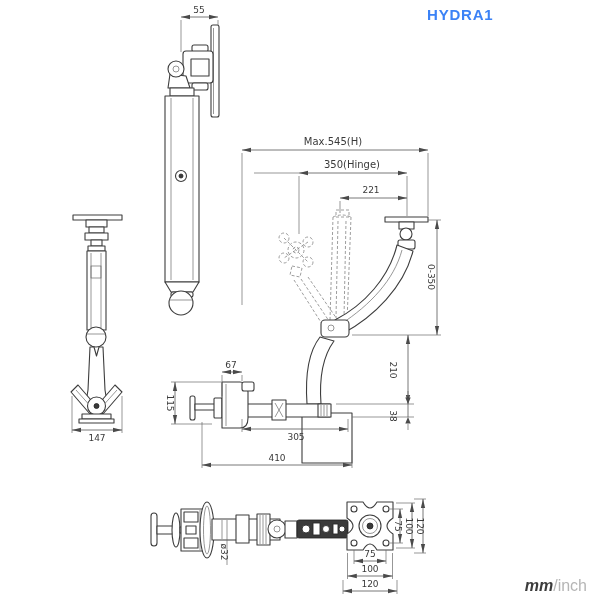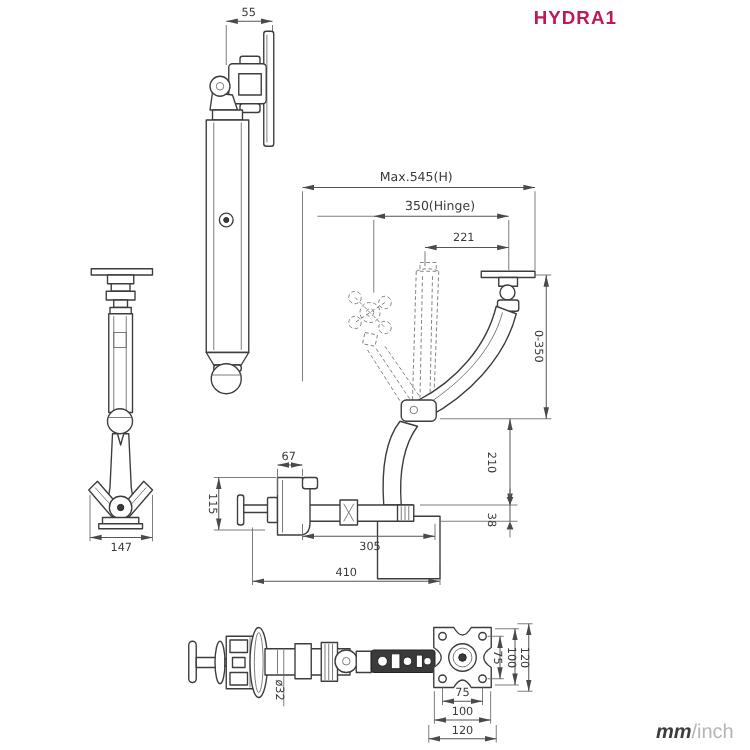--- a/index.html
+++ b/index.html
@@ -1,19 +1,19 @@
 <!DOCTYPE html>
 <html><head>
 <meta charset="utf-8">
 <style>
   html,body{margin:0;padding:0;background:#f6f6f6;}
   .canvas{position:relative;width:600px;height:600px;background:#ffffff;overflow:hidden;
           font-family:"Liberation Sans",sans-serif;}
   .title{position:absolute;top:6px;left:427px;font:600 15px "Liberation Sans",sans-serif;
-         color:#be185d;letter-spacing:.8px;}
+         color:#3b82f6;letter-spacing:.8px;}
   .units{position:absolute;bottom:5px;right:13px;font:16px "Liberation Sans",sans-serif;}
   .units .mm{color:#3c3c3c;font-weight:700;font-style:italic;}
   .units .lt{color:#b5b5b5;font-weight:400;}
   svg{position:absolute;top:0;left:0;}
   svg text{font-family:"DejaVu Sans",sans-serif;}
   .dim{font-size:9px;fill:#3a3a3a;}
   .dim-l{font-size:10px;fill:#3a3a3a;}
   .ol{stroke:#3d3d3d;stroke-width:1.1;fill:#fff;stroke-linejoin:round;}
   .ol2{stroke:#3d3d3d;stroke-width:1.1;fill:none;stroke-linejoin:round;}
   .dk{fill:#3a3a3a;stroke:#222;stroke-width:.8;}

